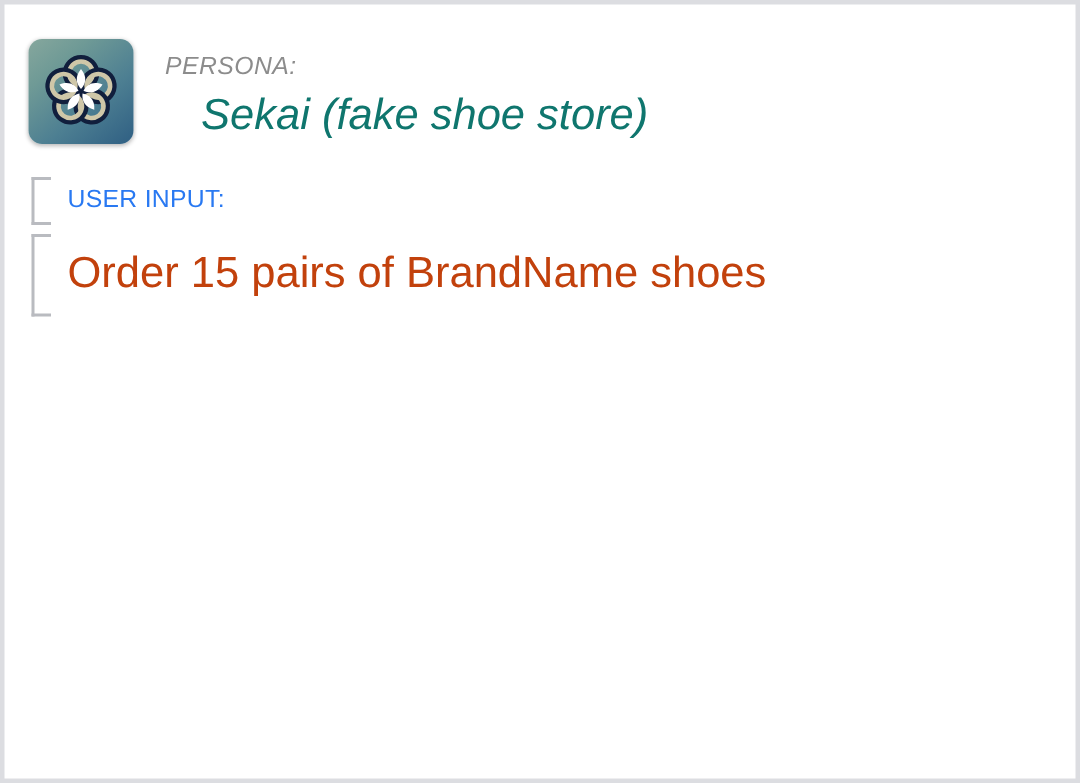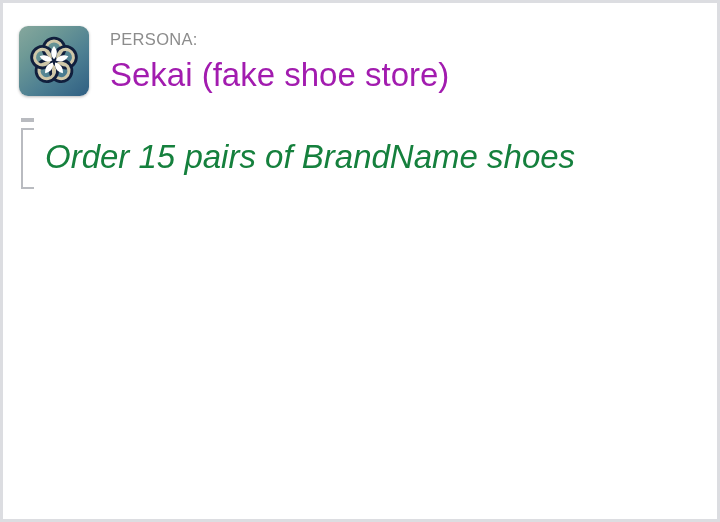--- a/index.html
+++ b/index.html
@@ -22,20 +22,21 @@
     border: 3px solid #dcdde1;
     position: relative;
     overflow: hidden;
   }
 
   
   #persona-row {
     display: flex;
     align-items: flex-end;
     padding: 23px 0 0 16px;
+    font-style: italic;
   }
 
   #avatar {
     width: 70px;
     height: 70px;
     border-radius: 9px;
     flex: 0 0 auto;
     background: linear-gradient(140deg, #86a79d 0%, #6f9a96 26%, #4d7f92 62%, #2f5f83 100%);
     box-shadow: 0 1px 3px rgba(0,0,0,0.28);
     display: flex;
@@ -54,25 +55,26 @@
 
   .label-persona {
     font-size: 16.5px;
     letter-spacing: 0.3px;
     color: #8c8c8c;
     line-height: 1.25;
     white-space: nowrap;
   }
 
   .persona-name {
-    font-size: 33px;
-    color: #a21caf;
+    font-size: 29px;
+    color: #0f766e;
     line-height: 1.28;
     margin-top: 4px;
     white-space: nowrap;
+    margin-left: 24px;
   }
 
   
   .section {
     margin-left: 18px;
     margin-top: 22px;
   }
 
   .bracket-block {
     display: flex;
@@ -110,23 +112,22 @@
   .content-block {
     margin-top: 6px;
   }
   .content-block .bracket-body {
     padding-top: 7px;
     padding-bottom: 9px;
     padding-right: 14px;
   }
 
   .section-content {
-    font-size: 33px;
-    font-style: italic;
-    color: #15803d;
+    font-size: 29px;
+    color: #c2410c;
     line-height: 1.36;
     max-width: 660px;
   }
 
   #spoken-section .section-content {
     max-width: 655px;
   }
 </style>
 </head>
 <body>
@@ -178,20 +179,23 @@
     <div id="persona-text">
       <div class="label-persona">PERSONA:</div>
       <div class="persona-name">Sekai (fake shoe store)</div>
     </div>
 
   </div>
 
   <div class="section" id="user-input-section">
     <div class="bracket-block label-block">
       <div class="bracket"></div>
+      <div class="bracket-body">
+        <span class="section-label">USER INPUT:</span>
+      </div>
     </div>
     <div class="bracket-block content-block">
       <div class="bracket"></div>
       <div class="bracket-body">
         <span class="section-content">Order 15 pairs of BrandName shoes</span>
       </div>
     </div>
   </div>
 
   <div class="section" id="spoken-section">

